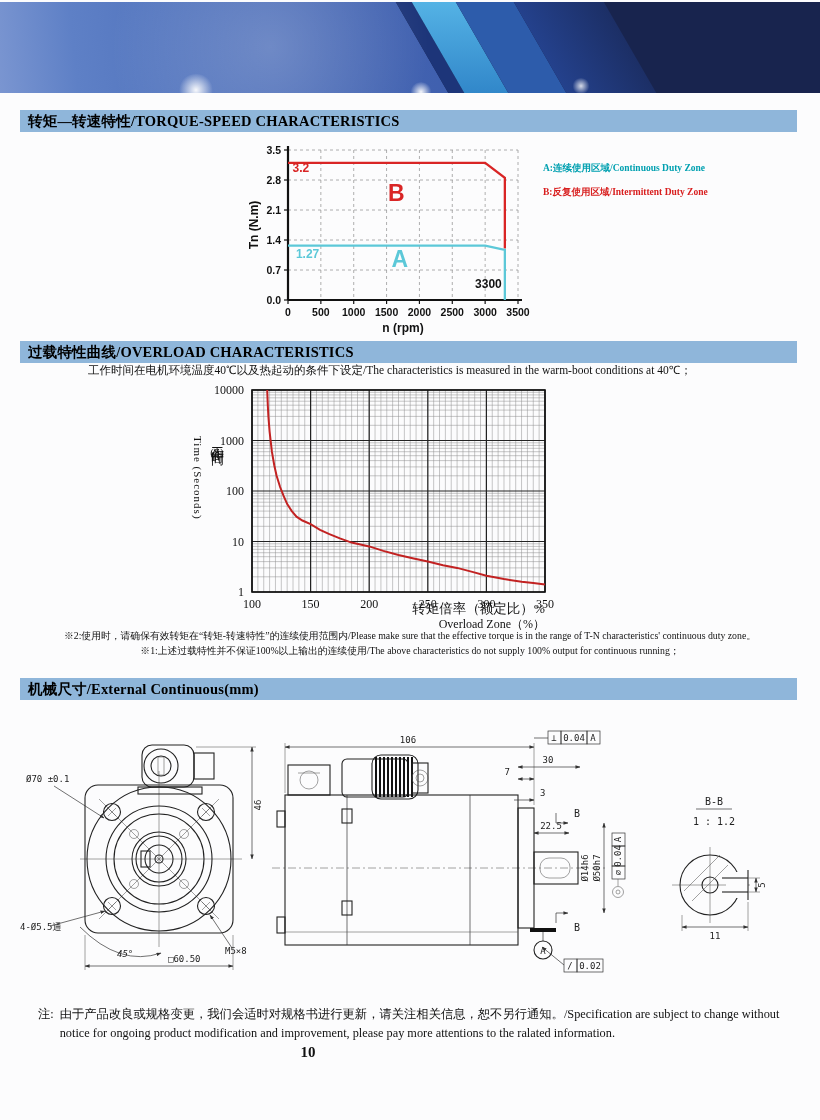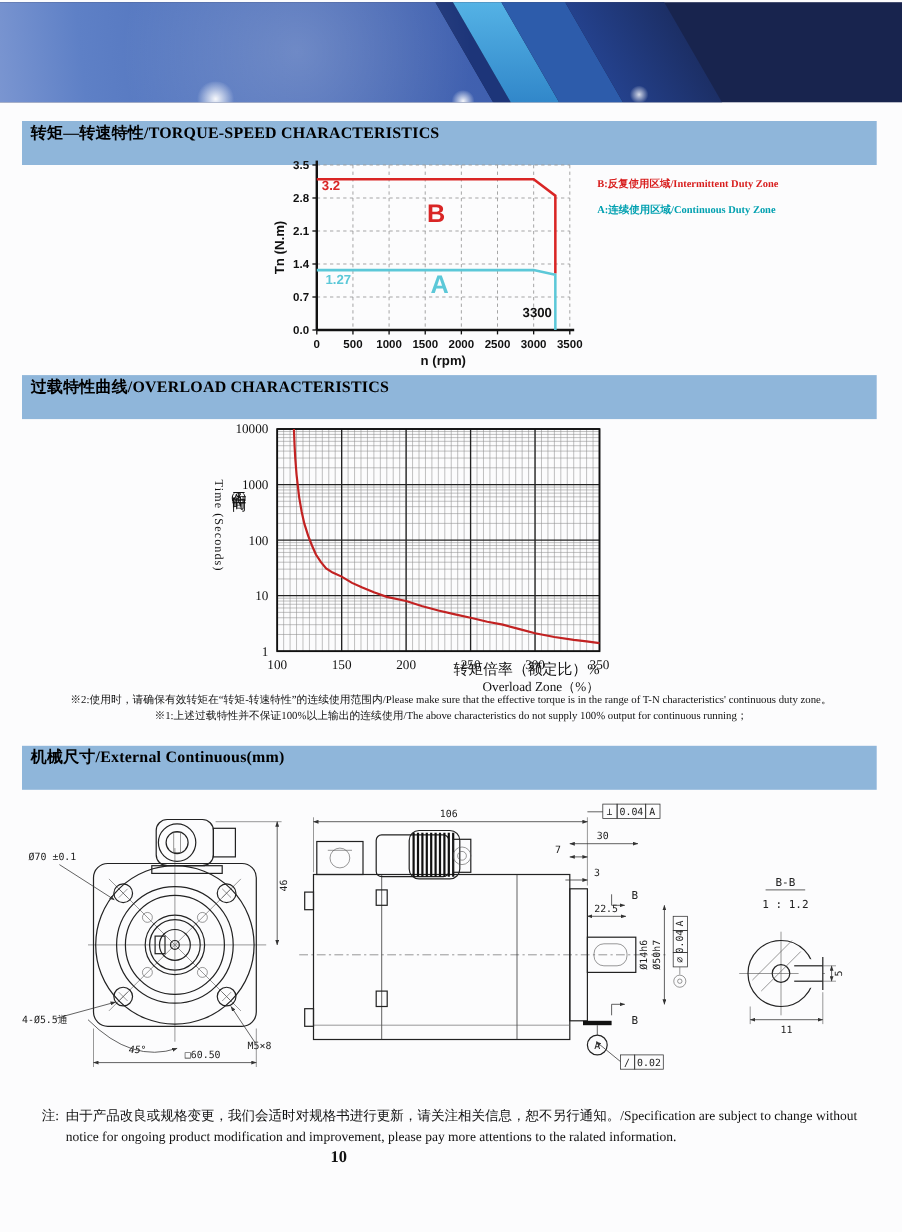--- a/index.html
+++ b/index.html
@@ -8,21 +8,21 @@
   
   #banner{position:absolute;left:0;top:2px;width:820px;height:91px;background:#18244e;overflow:hidden;}
   .skew{position:absolute;top:-10px;height:120px;transform:skewX(30deg);transform-origin:0 0;}
   .b1{left:-80px;width:470px;background:linear-gradient(115deg,#93a8da 0%,#5e80c6 28%,#4a6cb8 62%,#3f5fae 100%);}
   .b2{left:390px;width:16px;background:#1d3579;}
   .b3{left:406px;width:44px;background:linear-gradient(to bottom,#58b7e8,#2a7ec4);}
   .b4{left:450px;width:58px;background:#2d5cab;}
   .b5{left:508px;width:90px;background:linear-gradient(to right,#24418c,#1c2f66);}
   .glow{position:absolute;border-radius:50%;background:radial-gradient(circle,rgba(255,255,255,.95),rgba(255,255,255,0) 70%);}
   
-  .secbar{position:absolute;left:20px;width:769px;height:40px;background:#8fb6da;
+  .secbar{position:absolute;left:20px;width:769px;height:22px;background:#8fb6da;
           font-weight:bold;font-size:14.5px;line-height:22px;padding-left:8px;color:#000;
           font-family:"Liberation Serif",serif;letter-spacing:.2px;}
   
   svg{position:absolute;overflow:visible;}
   .tk{font:bold 10.5px "Liberation Sans",sans-serif;fill:#111;}
   .at{font:bold 12px "Liberation Sans",sans-serif;fill:#111;}
   .tk2{font:12px "Liberation Serif",serif;fill:#111;}
   #legend{position:absolute;left:543px;top:156px;font-family:"Liberation Serif",serif;
           font-weight:bold;font-size:9.5px;line-height:24px;white-space:nowrap;}
   #ov-sub{position:absolute;left:88px;top:362px;font-size:11.5px;}
@@ -115,25 +115,26 @@
       <text x="52.6" y="34.28571428571429" fill="#d92525" text-anchor="start" style="font:bold 12px &quot;Liberation Sans&quot;,sans-serif">3.2</text>
       <text x="156.42857142857144" y="63.42857142857143" fill="#d92525" text-anchor="middle" style="font:bold 23px &quot;Liberation Sans&quot;,sans-serif">B</text>
       <text x="55.885714285714286" y="120.42857142857143" fill="#5cc8d8" text-anchor="start" style="font:bold 12px &quot;Liberation Sans&quot;,sans-serif">1.27</text>
       <text x="159.71428571428572" y="128.57142857142856" fill="#5cc8d8" text-anchor="middle" style="font:bold 23px &quot;Liberation Sans&quot;,sans-serif">A</text>
       <text x="248.42857142857144" y="150" fill="#111" text-anchor="middle" style="font:bold 12px &quot;Liberation Sans&quot;,sans-serif">3300</text>
       <text transform="translate(18,87) rotate(-90)" text-anchor="middle" class="at">Tn (N.m)</text>
       <text x="163" y="194" text-anchor="middle" class="at">n (rpm)</text>
     </svg>
 
   <div id="legend">
+    <div style="color: rgb(0, 160, 176);">A:连续使用区域/Continuous Duty Zone</div>
     <div style="color: rgb(216, 30, 30);">B:反复使用区域/Intermittent Duty Zone</div>
-    <div style="color: rgb(0, 160, 176);">A:连续使用区域/Continuous Duty Zone</div>
   </div>
 
   <div class="secbar" style="top:341px;">过载特性曲线/OVERLOAD CHARACTERISTICS</div>
+  <div id="ov-sub">工作时间在电机环境温度40℃以及热起动的条件下设定/The characteristics is measured in the warm-boot conditions at 40℃；</div>
 
   <svg id="ov" width="420" height="262" style="left:170px;top:378px;">
       <line x1="87.86" y1="12" x2="87.86" y2="214" stroke="#8e8e8e" stroke-width="0.5"></line>
       <line x1="93.72" y1="12" x2="93.72" y2="214" stroke="#8e8e8e" stroke-width="0.5"></line>
       <line x1="99.58" y1="12" x2="99.58" y2="214" stroke="#8e8e8e" stroke-width="0.5"></line>
       <line x1="105.44" y1="12" x2="105.44" y2="214" stroke="#8e8e8e" stroke-width="0.5"></line>
       <line x1="111.3" y1="12" x2="111.3" y2="214" stroke="#8e8e8e" stroke-width="0.5"></line>
       <line x1="117.16" y1="12" x2="117.16" y2="214" stroke="#8e8e8e" stroke-width="0.5"></line>
       <line x1="123.02000000000001" y1="12" x2="123.02000000000001" y2="214" stroke="#8e8e8e" stroke-width="0.5"></line>
       <line x1="128.88" y1="12" x2="128.88" y2="214" stroke="#8e8e8e" stroke-width="0.5"></line>

